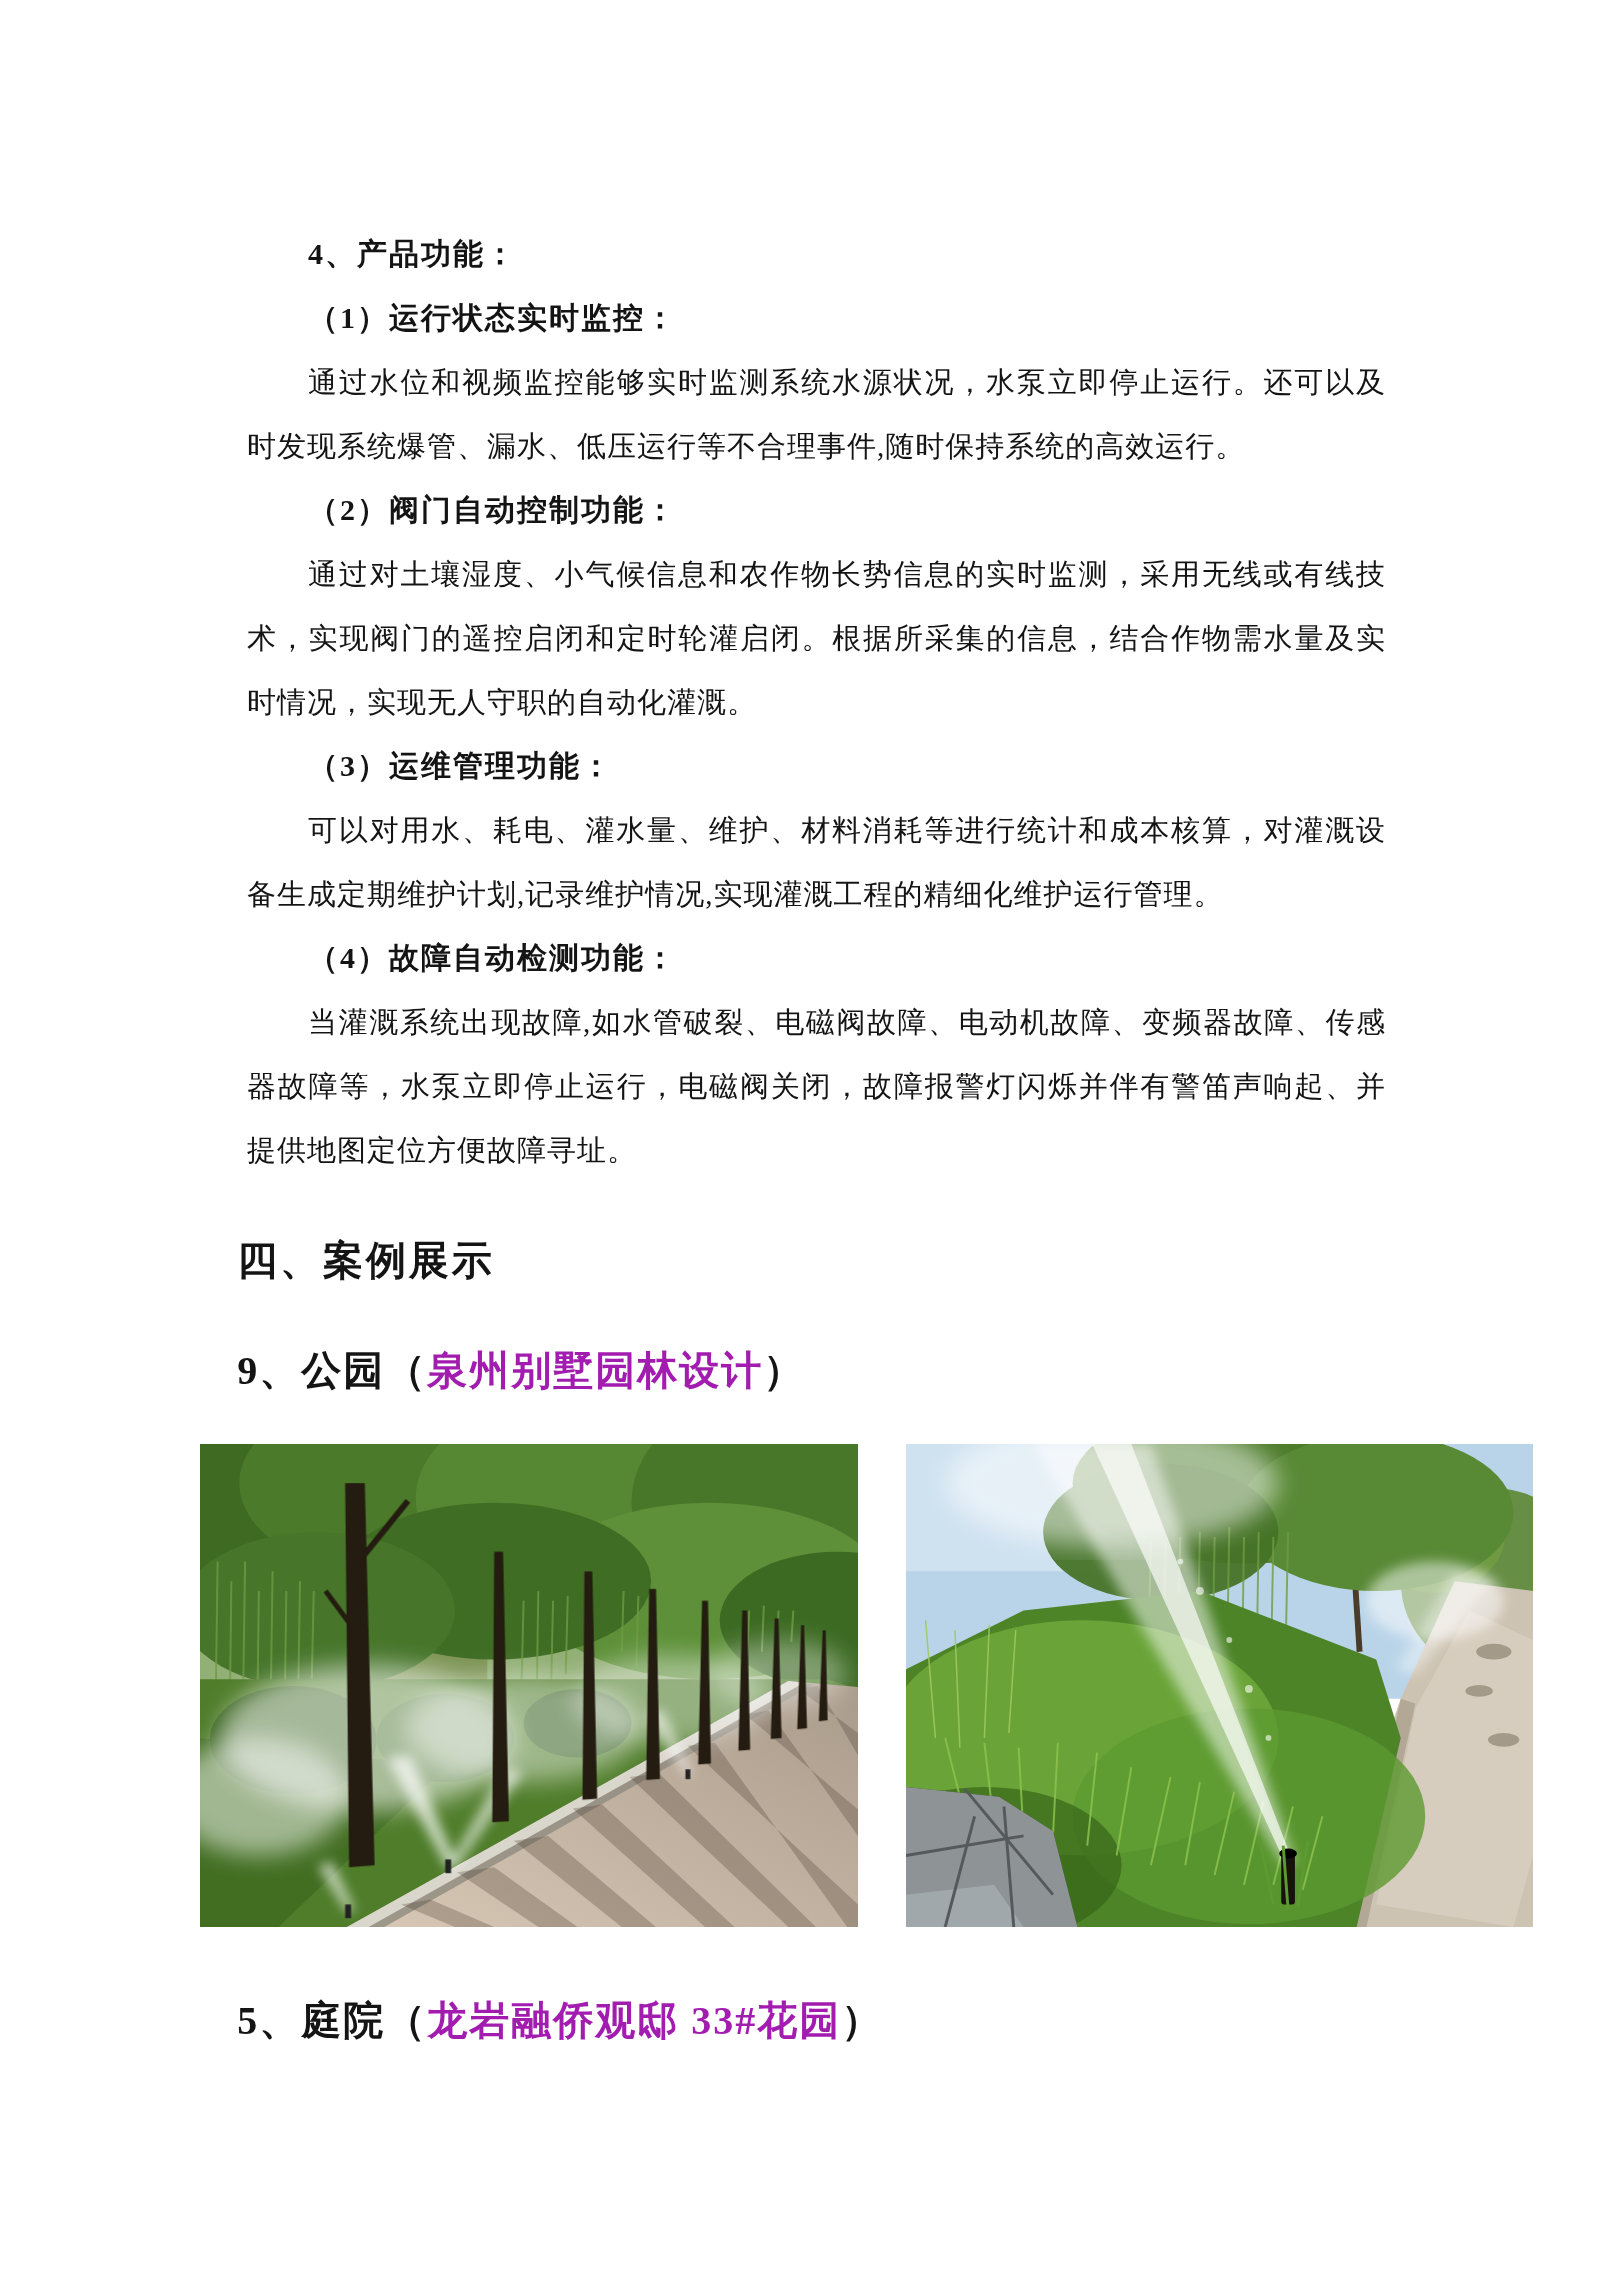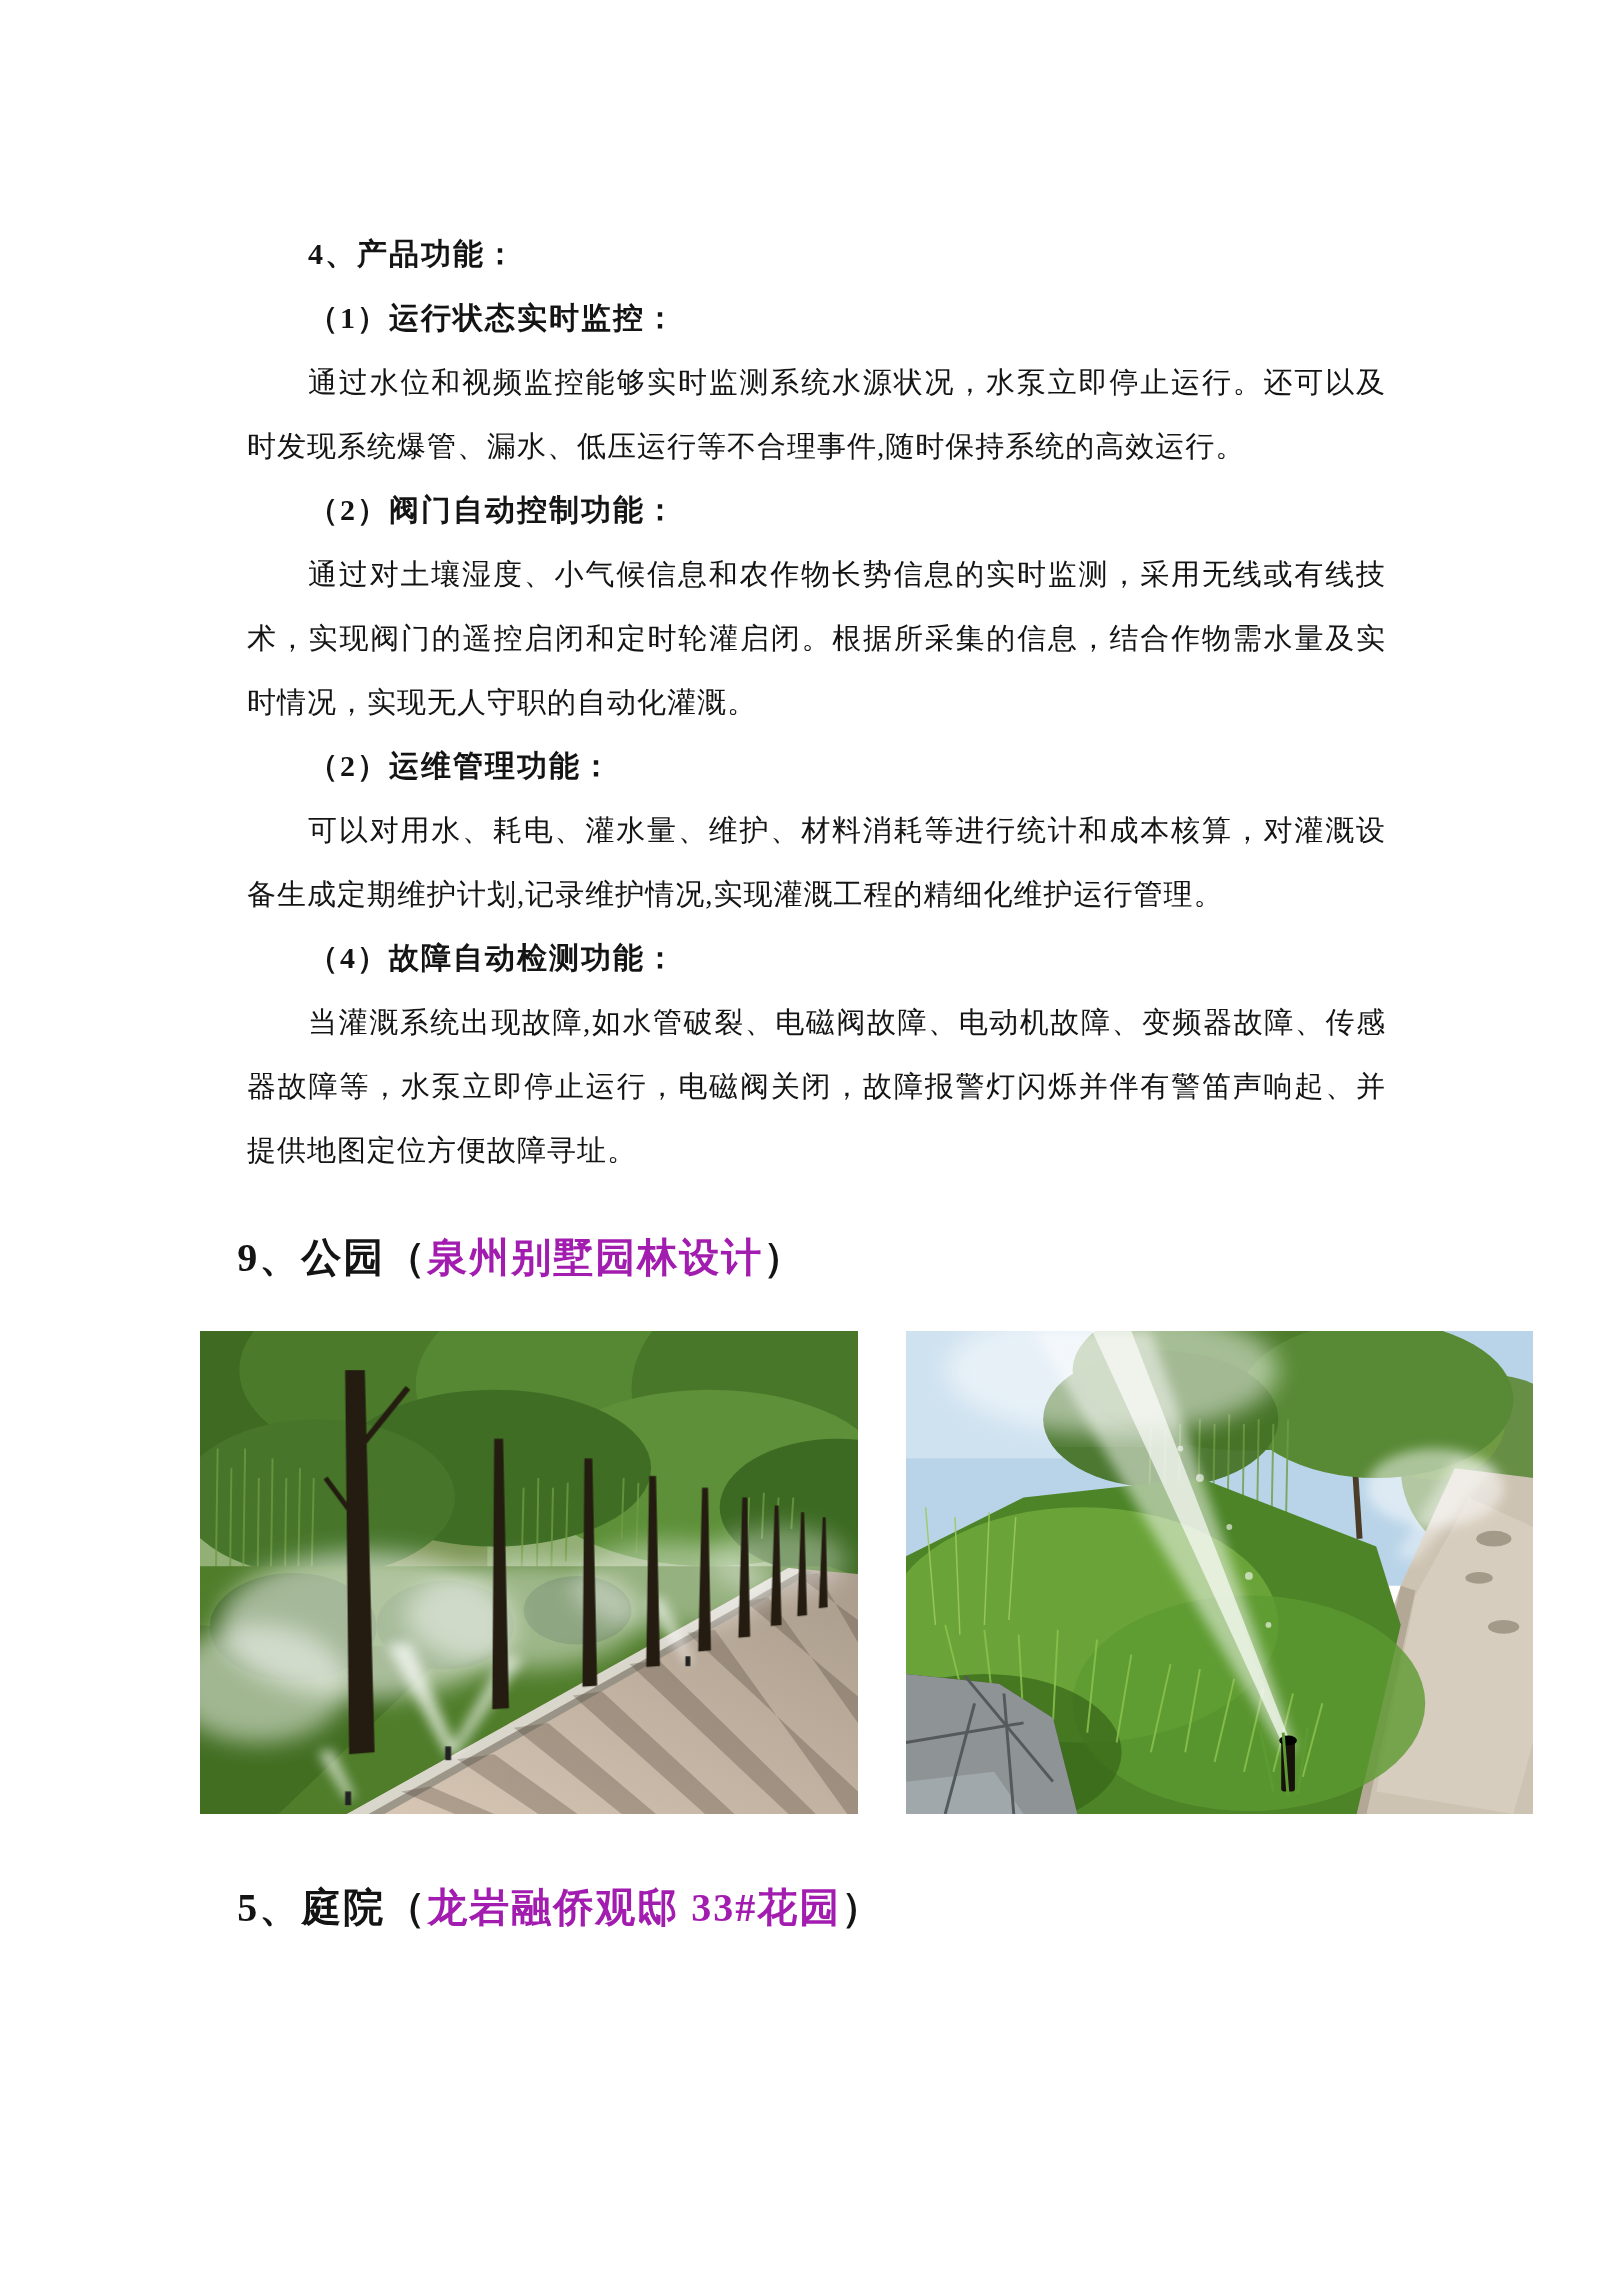--- a/index.html
+++ b/index.html
@@ -41,26 +41,27 @@
   <div class="content">
 
     <p class="h-num">4、产品功能：</p>
 
     <p class="h-num">（1）运行状态实时监控：</p>
     <p class="para">通过水位和视频监控能够实时监测系统水源状况，水泵立即停止运行。还可以及时发现系统爆管、漏水、低压运行等不合理事件,随时保持系统的高效运行。</p>
 
     <p class="h-num">（2）阀门自动控制功能：</p>
     <p class="para">通过对土壤湿度、小气候信息和农作物长势信息的实时监测，采用无线或有线技术，实现阀门的遥控启闭和定时轮灌启闭。根据所采集的信息，结合作物需水量及实时情况，实现无人守职的自动化灌溉。</p>
 
-    <p class="h-num">（2）运维管理功能：</p>
+    <p class="h-num">（3）运维管理功能：</p>
     <p class="para">可以对用水、耗电、灌水量、维护、材料消耗等进行统计和成本核算，对灌溉设备生成定期维护计划,记录维护情况,实现灌溉工程的精细化维护运行管理。</p>
 
     <p class="h-num">（4）故障自动检测功能：</p>
     <p class="para">当灌溉系统出现故障,如水管破裂、电磁阀故障、电动机故障、变频器故障、传感器故障等，水泵立即停止运行，电磁阀关闭，故障报警灯闪烁并伴有警笛声响起、并提供地图定位方便故障寻址。</p>
 
+    <p class="section-title">四、案例展示</p>
 
     <p class="case-title"><span>9、公园（</span><span class="red">泉州别墅园林设计</span><span>）</span></p>
 
     <div class="photos">
 
       <div class="photo">
         <svg width="658" height="483" viewBox="0 0 671 493" preserveAspectRatio="none">
           <defs>
             <linearGradient id="pathGrad1" x1="0" y1="1" x2="1" y2="0">
               <stop offset="0" stop-color="#d9c8b6"></stop>

